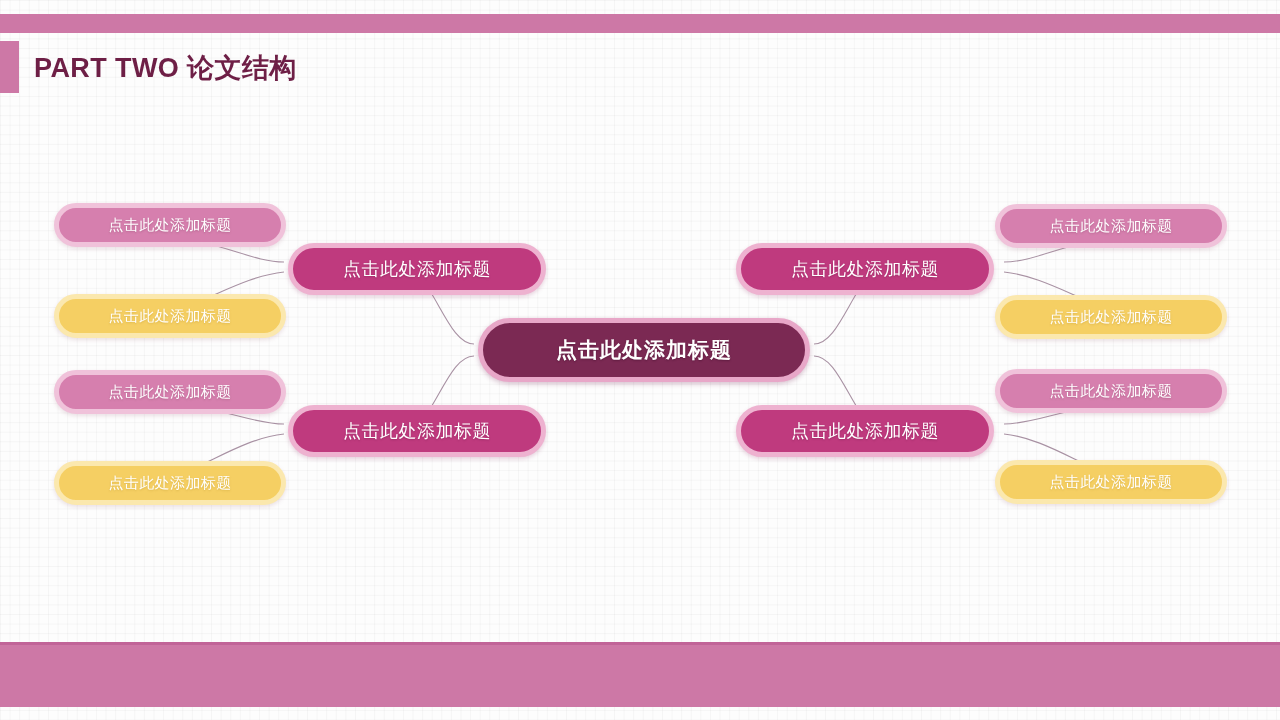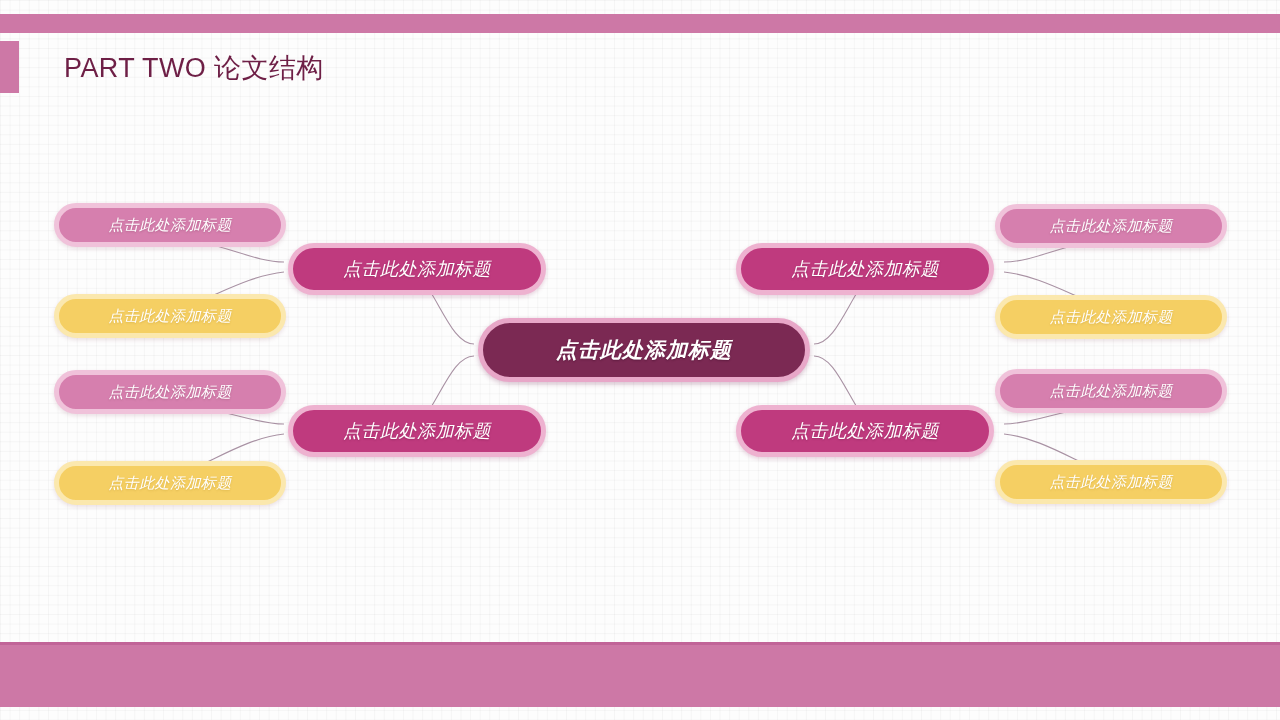--- a/index.html
+++ b/index.html
@@ -59,26 +59,25 @@
     top: 41px;
     width: 19px;
     height: 52px;
     background: #cd78a6;
   }
   .page-title {
     position: absolute;
     left: 34px;
     top: 50px;
     font-size: 27px;
-    font-weight: normal;
+    font-weight: bold;
     color: #6e1f46;
     letter-spacing: 0.4px;
     white-space: nowrap;
     line-height: 36px;
-    margin-left: 30px;
   }
 
   
   #connectors {
     position: absolute;
     left: 0;
     top: 0;
     width: 1280px;
     height: 720px;
     pointer-events: none;
@@ -87,21 +86,20 @@
   
   .node {
     position: absolute;
     box-sizing: border-box;
     display: flex;
     align-items: center;
     justify-content: center;
     text-align: right;
     color: #ffffff;
     white-space: nowrap;
-    font-style: italic;
   }
 
   
   .node-center {
     width: 332px;
     height: 64px;
     left: 478px;
     top: 318px;
     background: #7b2953;
     border: 5px solid #e8a7c8;

